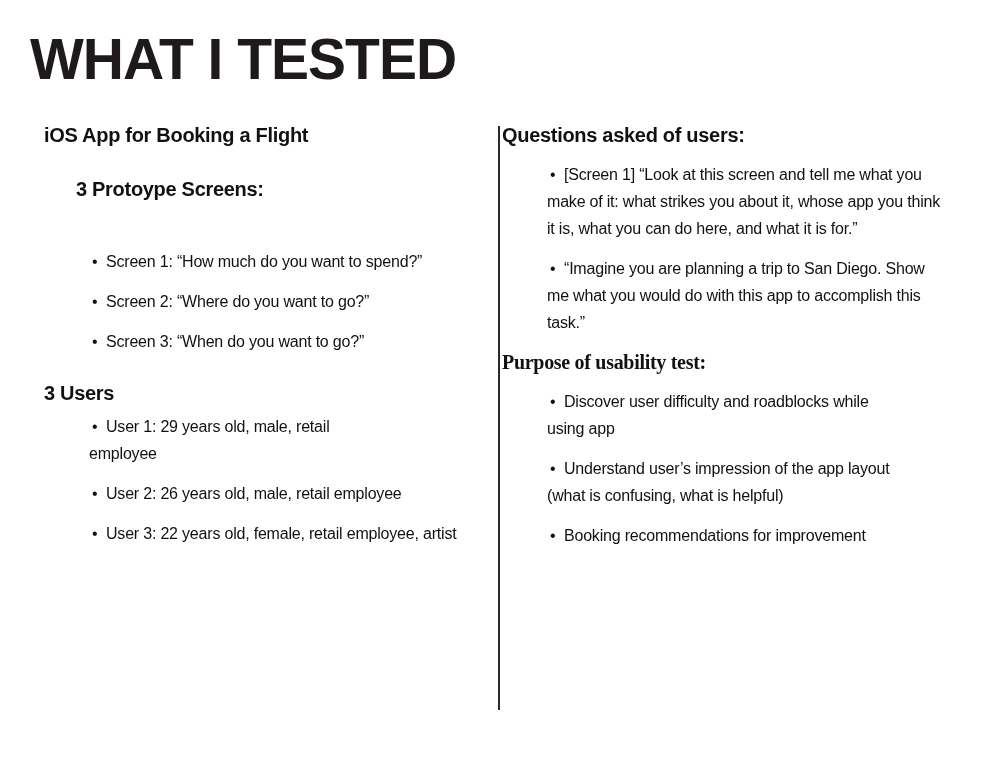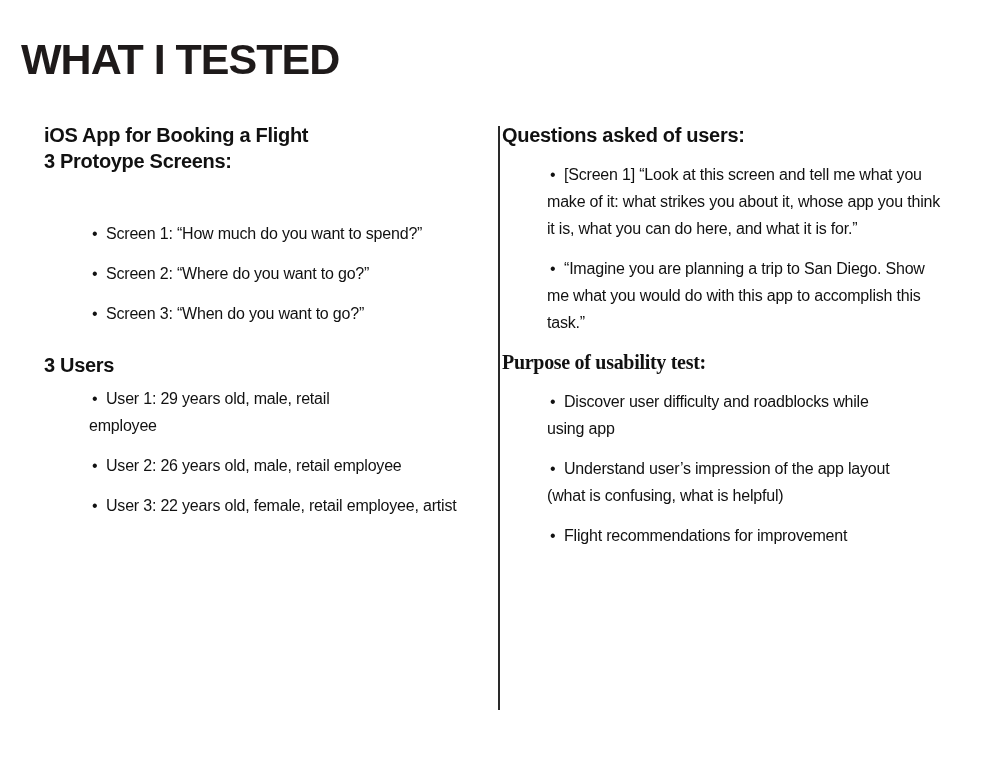--- a/index.html
+++ b/index.html
@@ -10,24 +10,24 @@
     body {
       width: 999px;
       height: 772px;
       position: relative;
       overflow: hidden;
       color: #111111;
       font-family: "Liberation Sans", sans-serif;
     }
     .page-title {
       position: absolute;
-      left: 21px;
+      left: 30px;
       top: 34px;
       margin: 0;
-      font-size: 43px;
+      font-size: 57px;
       font-weight: bold;
       letter-spacing: -1px;
       color: #1e1a1a;
       line-height: 50px;
     }
     .column {
       position: absolute;
       top: 122px;
     }
     .col-left { left: 44px; width: 440px; }
@@ -60,22 +60,22 @@
       margin: 0 0 13px 0;
       letter-spacing: -0.2px;
     }
     .bullet-dot {
       display: inline-block;
       width: 14px;
       padding-left: 3px;
     }
 
     
-    #left-app-title { }
-    #left-screens-heading { margin-bottom: 13px; }
+    #left-app-title { margin-bottom: 28px; }
+    #left-screens-heading { margin-bottom: 13px; margin-left: 32px; }
     #left-screens-list { margin-bottom: 25px; margin-top: 46px; }
     #left-users-heading { margin-bottom: 7px; }
 
     
     #right-questions-heading { margin-bottom: 13px; }
     #right-questions-list { margin-bottom: 10px; }
     #right-purpose-heading { margin-bottom: 13px; font-family: Liberation Serif, serif; }
   </style>
 </head>
 <body>
@@ -127,16 +127,16 @@
 
   <h2 class="section-heading" id="right-purpose-heading">Purpose of usability test:</h2>
   <ul class="bullet-list" id="right-purpose-list">
     <li class="bullet-item" style="width:330px;">
       <span class="bullet-dot">•</span><span>Discover user difficulty and roadblocks while using app</span>
     </li>
     <li class="bullet-item" style="width:360px;">
       <span class="bullet-dot">•</span><span>Understand user’s impression of the app layout (what is confusing, what is helpful)</span>
     </li>
     <li class="bullet-item" style="width:340px;">
-      <span class="bullet-dot">•</span><span>Flight recommendations for improvement</span>
+      <span class="bullet-dot">•</span><span>Booking recommendations for improvement</span>
     </li>
   </ul>
 </div>
 
 </body></html>

